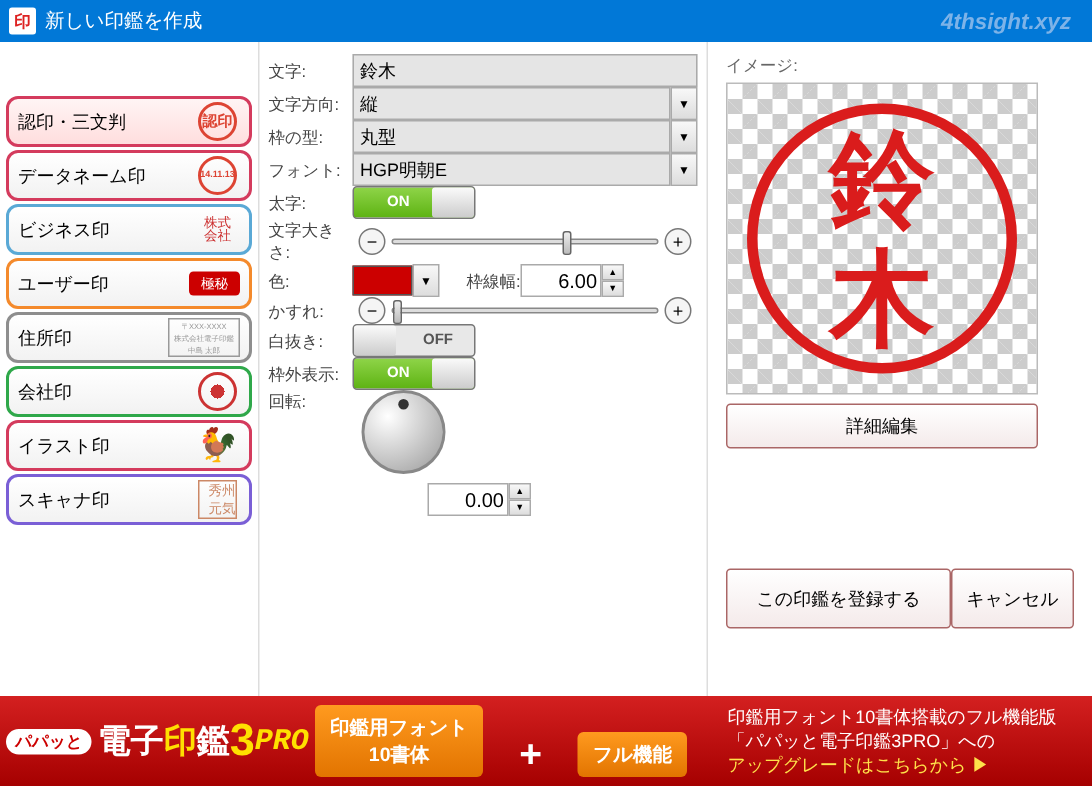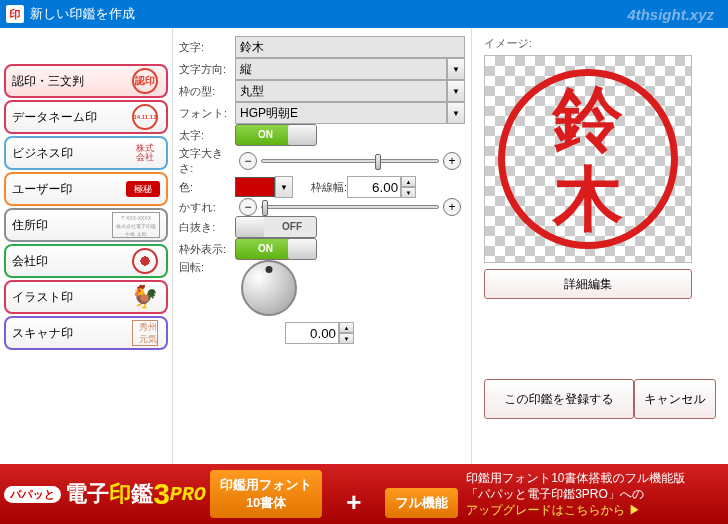--- a/index.html
+++ b/index.html
@@ -58,21 +58,21 @@
 .bottom-btns { display: flex; gap: 0; margin-top: 80px; }
 .action-btn { flex: 1; height: 40px; border: 1px solid #a66; background: linear-gradient(#fff,#f4eaea); font-size: 12px; border-radius: 3px; cursor: pointer; }
 
 
 .ad { height: 60px; background: linear-gradient(#d42020,#a50000); display: flex; align-items: center; color: #fff; font-size: 13px; }
 .ad .logo { width: 210px; height: 100%; display: flex; align-items: center; justify-content: center; font-size: 22px; font-weight: bold; color: #fff; }
 .ad .logo .bubble { background: #fff; color: #c00; border-radius: 12px; padding: 1px 6px; font-size: 11px; margin-right: 4px; }
 .ad .mid { display: flex; align-items: flex-end; gap: 24px; }
 .ad .pill { background: linear-gradient(#ff9a1f,#e27400); border-radius: 4px; padding: 6px 10px; font-size: 13px; font-weight: bold; color: #fff; text-align: center; }
 .ad .plus { font-size: 26px; font-weight: bold; }
-.ad .right { margin-left: 8px; font-size: 12px; line-height: 16px; }
+.ad .right { margin-left: 27px; font-size: 12px; line-height: 16px; }
 .ad .right .y { color: #ffe24a; }
 .num3 { color: #ffe000; font-family: Impact,sans-serif; font-size: 30px; }
 .pro { color: #ffe000; font-style: italic; font-weight: bold; font-size: 20px; font-family: Liberation Mono, monospace; }
 
 .thumb-circle { border: 2px solid; border-radius: 50%; width: 26px; height: 26px; display: flex; align-items: center; justify-content: center; font-size: 10px; font-weight: bold; }
 </style>
 </head>
 <body>
 
 <div class="titlebar">

